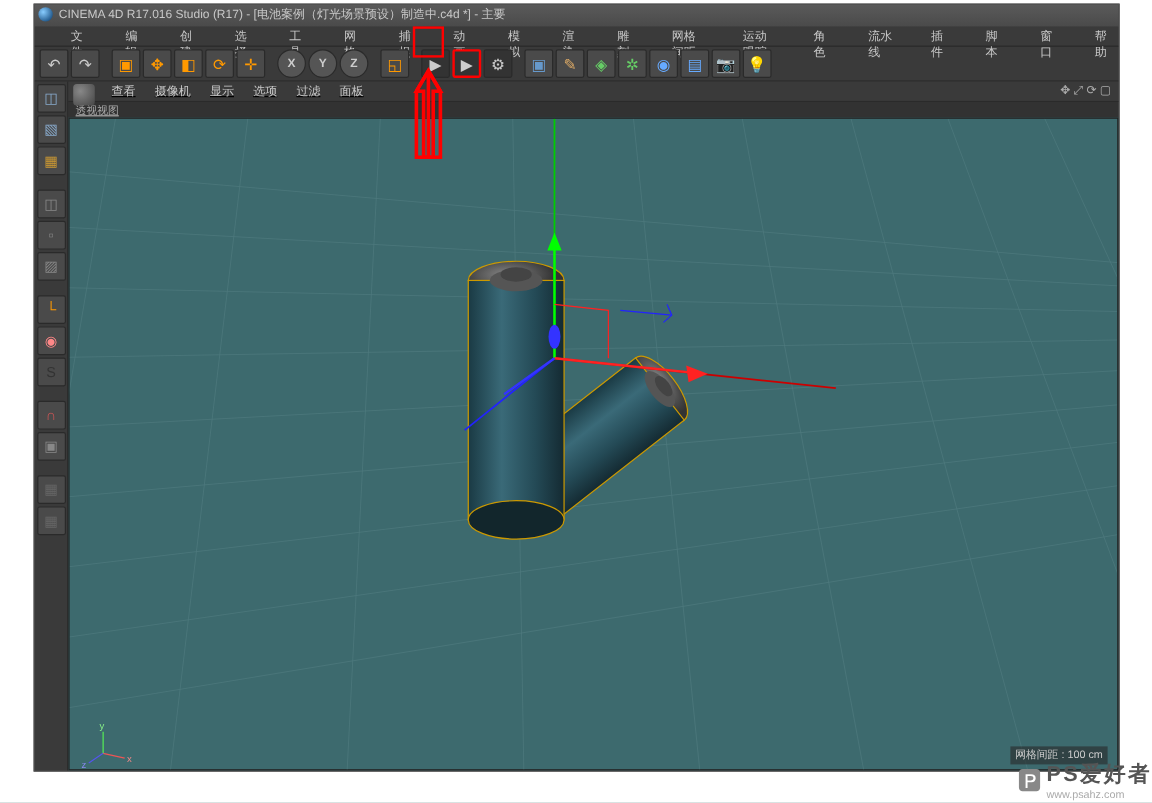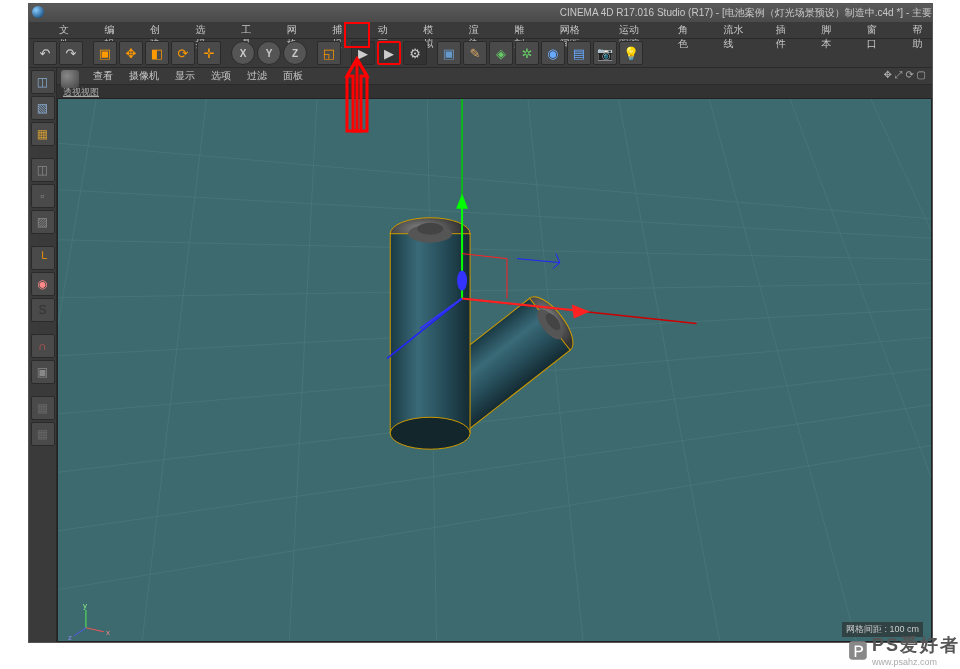--- a/index.html
+++ b/index.html
@@ -1,39 +1,39 @@
 <!DOCTYPE html>
 <html><head>
 <meta charset="utf-8">
 <style>
 * { margin: 0; padding: 0; box-sizing: border-box; font-family: "Microsoft YaHei", sans-serif; }
 body { background: #fff; width: 960px; height: 669px; position: relative; }
 .frame { position: absolute; left: 28px; top: 3px; width: 905px; height: 640px; background: #3a3a3a; border: 1px solid #555; }
-.titlebar { height: 18px; background: linear-gradient(#5a5a5a,#4a4a4a); color: #c8c8c8; font-size: 10px; line-height: 18px; padding-left: 20px; position: relative; text-align: right; }
+.titlebar { height: 18px; background: linear-gradient(#5a5a5a,#4a4a4a); color: #c8c8c8; font-size: 10px; line-height: 18px; padding-left: 20px; position: relative; }
 .titlebar .icon { position: absolute; left: 3px; top: 2px; width: 12px; height: 12px; background: radial-gradient(circle at 4px 4px,#8cf,#036); border-radius: 50%; }
 .menubar { height: 16px; background: #3a3a3a; display: flex; padding-left: 4px; }
 .menubar span { color: #c8c8c8; font-size: 10px; padding: 1px 6px; cursor: pointer; margin-left: 20px; }
 .toolbar { height: 30px; background: #3a3a3a; border-top: 1px solid #2a2a2a; border-bottom: 1px solid #2a2a2a; display: flex; align-items: center; padding-left: 4px; gap: 2px; }
 .tbtn { width: 24px; height: 24px; background: #4a4a4a; border: 1px solid #2a2a2a; border-radius: 2px; display: flex; align-items: center; justify-content: center; font-size: 13px; color: #ccc; cursor: pointer; }
 .tbtn.undo { background: #4a4a4a; }
 .tbtn.orange { color: #f90; }
 .tbtn.axis { background: #555; color: #ccc; font-weight: bold; font-size: 10px; border-radius: 50%; }
 .tbtn.film { background: #333; }
 .tbtn.highlighted { border: 2px solid #f00; }
 .tbtn.cube3d { color: #69c; }
 .tbtn.brush { color: #da6; }
 .tbtn.green { color: #6c6; }
 .tbtn.blue { color: #6af; }
 .tbtn.bulb { color: #ffa; }
 .sep { width: 6px; }
 .content { display: flex; height: calc(100% - 64px); }
 .sidebar { width: 28px; background: #3a3a3a; border-right: 1px solid #2a2a2a; display: flex; flex-direction: column; align-items: center; padding-top: 2px; gap: 2px; }
 .stool { width: 24px; height: 24px; background: #4a4a4a; border: 1px solid #2a2a2a; border-radius: 2px; display: flex; align-items: center; justify-content: center; font-size: 12px; cursor: pointer; }
 .viewport-wrap { flex: 1; display: flex; flex-direction: column; }
-.vp-menu { height: 16px; background: #3a3a3a; display: flex; padding-left: 4px; position: relative; }
+.vp-menu { height: 16px; background: #3a3a3a; display: flex; padding-left: 4px; position: relative; text-decoration: underline; }
 .vp-menu span { color: #c8c8c8; font-size: 10px; padding: 1px 8px; cursor: pointer; }
 .vp-menu .right-icons { position: absolute; right: 6px; top: 1px; color: #aaa; font-size: 10px; }
 .vp-label { height: 14px; background: #323232; color: #aaa; font-size: 9px; padding: 1px 6px; border-top: 1px solid #2a2a2a; text-decoration: underline; }
 .viewport { flex: 1; background: #3d6a6e; position: relative; overflow: hidden; border: 1px solid #222; }
 svg.grid { position: absolute; inset: 0; }
 svg.gizmos { position: absolute; inset: 0; pointer-events: none; }
 .callout-arrow { position: absolute; left: 341px; top: 21px; }
 .statusbar { position: absolute; right: 8px; bottom: 4px; color: #ccc; font-size: 9px; background: rgba(40,40,40,0.6); padding: 1px 4px; }
 .watermark { position: absolute; right: 0px; bottom: 2px; color: #888; font-size: 10px; display:flex; align-items:center; gap:4px;}
 .watermark .txt1 { color:#555; font-size:18px; letter-spacing:2px; font-weight:bold;text-align:center;}

